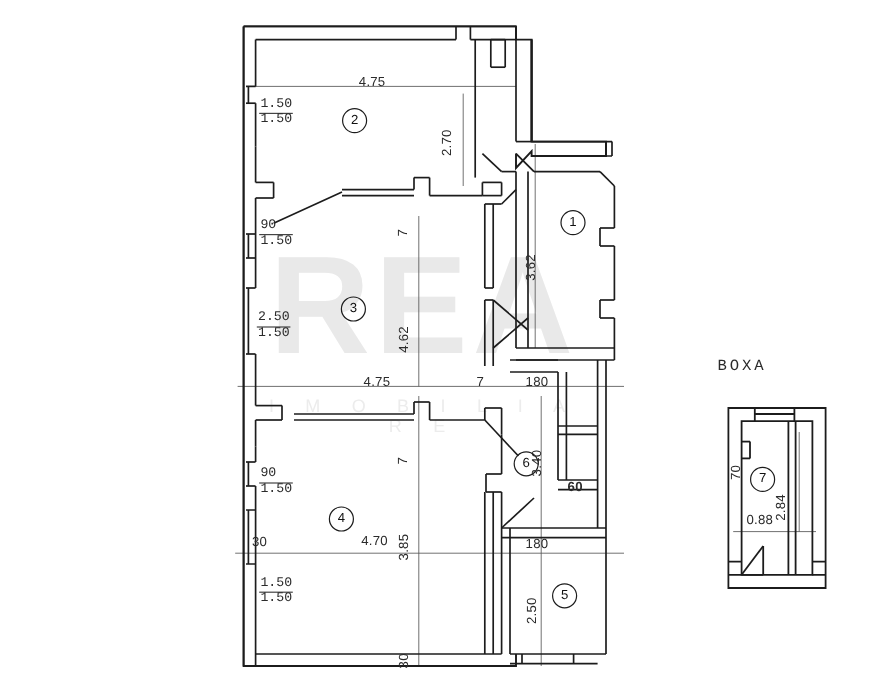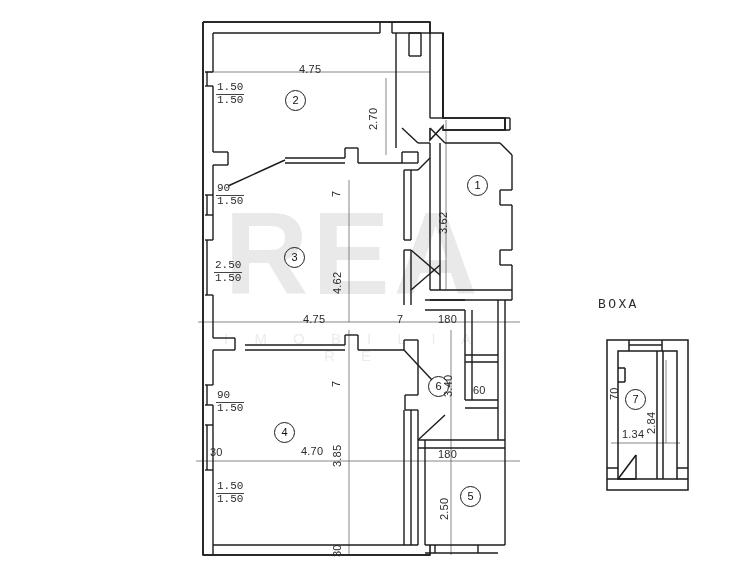--- a/index.html
+++ b/index.html
@@ -354,21 +354,21 @@
     <div class="roomnum" style="left:285px; top:90px;">2</div>
     <div class="roomnum" style="left:284px; top:247px;">3</div>
     <div class="roomnum" style="left:274px; top:422px;">4</div>
     <div class="roomnum" style="left:460px; top:486px;">5</div>
     <div class="roomnum" style="left:428px; top:376px;">6</div>
 
     <div class="dim" style="left:299px; top:63px;">4.75</div>
     <div class="dim" style="left:303px; top:313px;">4.75</div>
     <div class="dim" style="left:397px; top:313px;">7</div>
     <div class="dim" style="left:438px; top:313px;">180</div>
-    <div class="dim" style="left:473px; top:384px;">60</div>
+    <div class="dim" style="left:473px; top:400px;font-weight:bold;">60</div>
     <div class="dim" style="left:438px; top:448px;">180</div>
     <div class="dim" style="left:301px; top:445px;">4.70</div>
     <div class="dim" style="left:210px; top:446px;">30</div>
 
     <div class="dim vert" style="left:379px; top:118px;">2.70</div>
     <div class="dim vert" style="left:449px; top:222px;">3.62</div>
     <div class="dim vert" style="left:342px; top:185px;">7</div>
     <div class="dim vert" style="left:343px; top:282px;">4.62</div>
     <div class="dim vert" style="left:342px; top:375px;">7</div>
     <div class="dim vert" style="left:454px; top:385px;">3.40</div>
@@ -394,16 +394,16 @@
     </div>
     <div class="dimstack" style="left:216px; top:481px;">
       <span class="top">1.50</span>
       <span class="bot">1.50</span>
     </div>
 
     <div class="boxa-title">BOXA</div>
     <div class="roomnum" style="left:625px; top:389px;">7</div>
     <div class="dim vert" style="left:620px; top:388px;">70</div>
     <div class="dim vert" style="left:657px; top:422px;">2.84</div>
-    <div class="dim" style="left:622px; top:428px;">1.34</div>
+    <div class="dim" style="left:622px; top:428px;">0.88</div>
   </div>
 
 </div>
 
 </body></html>

